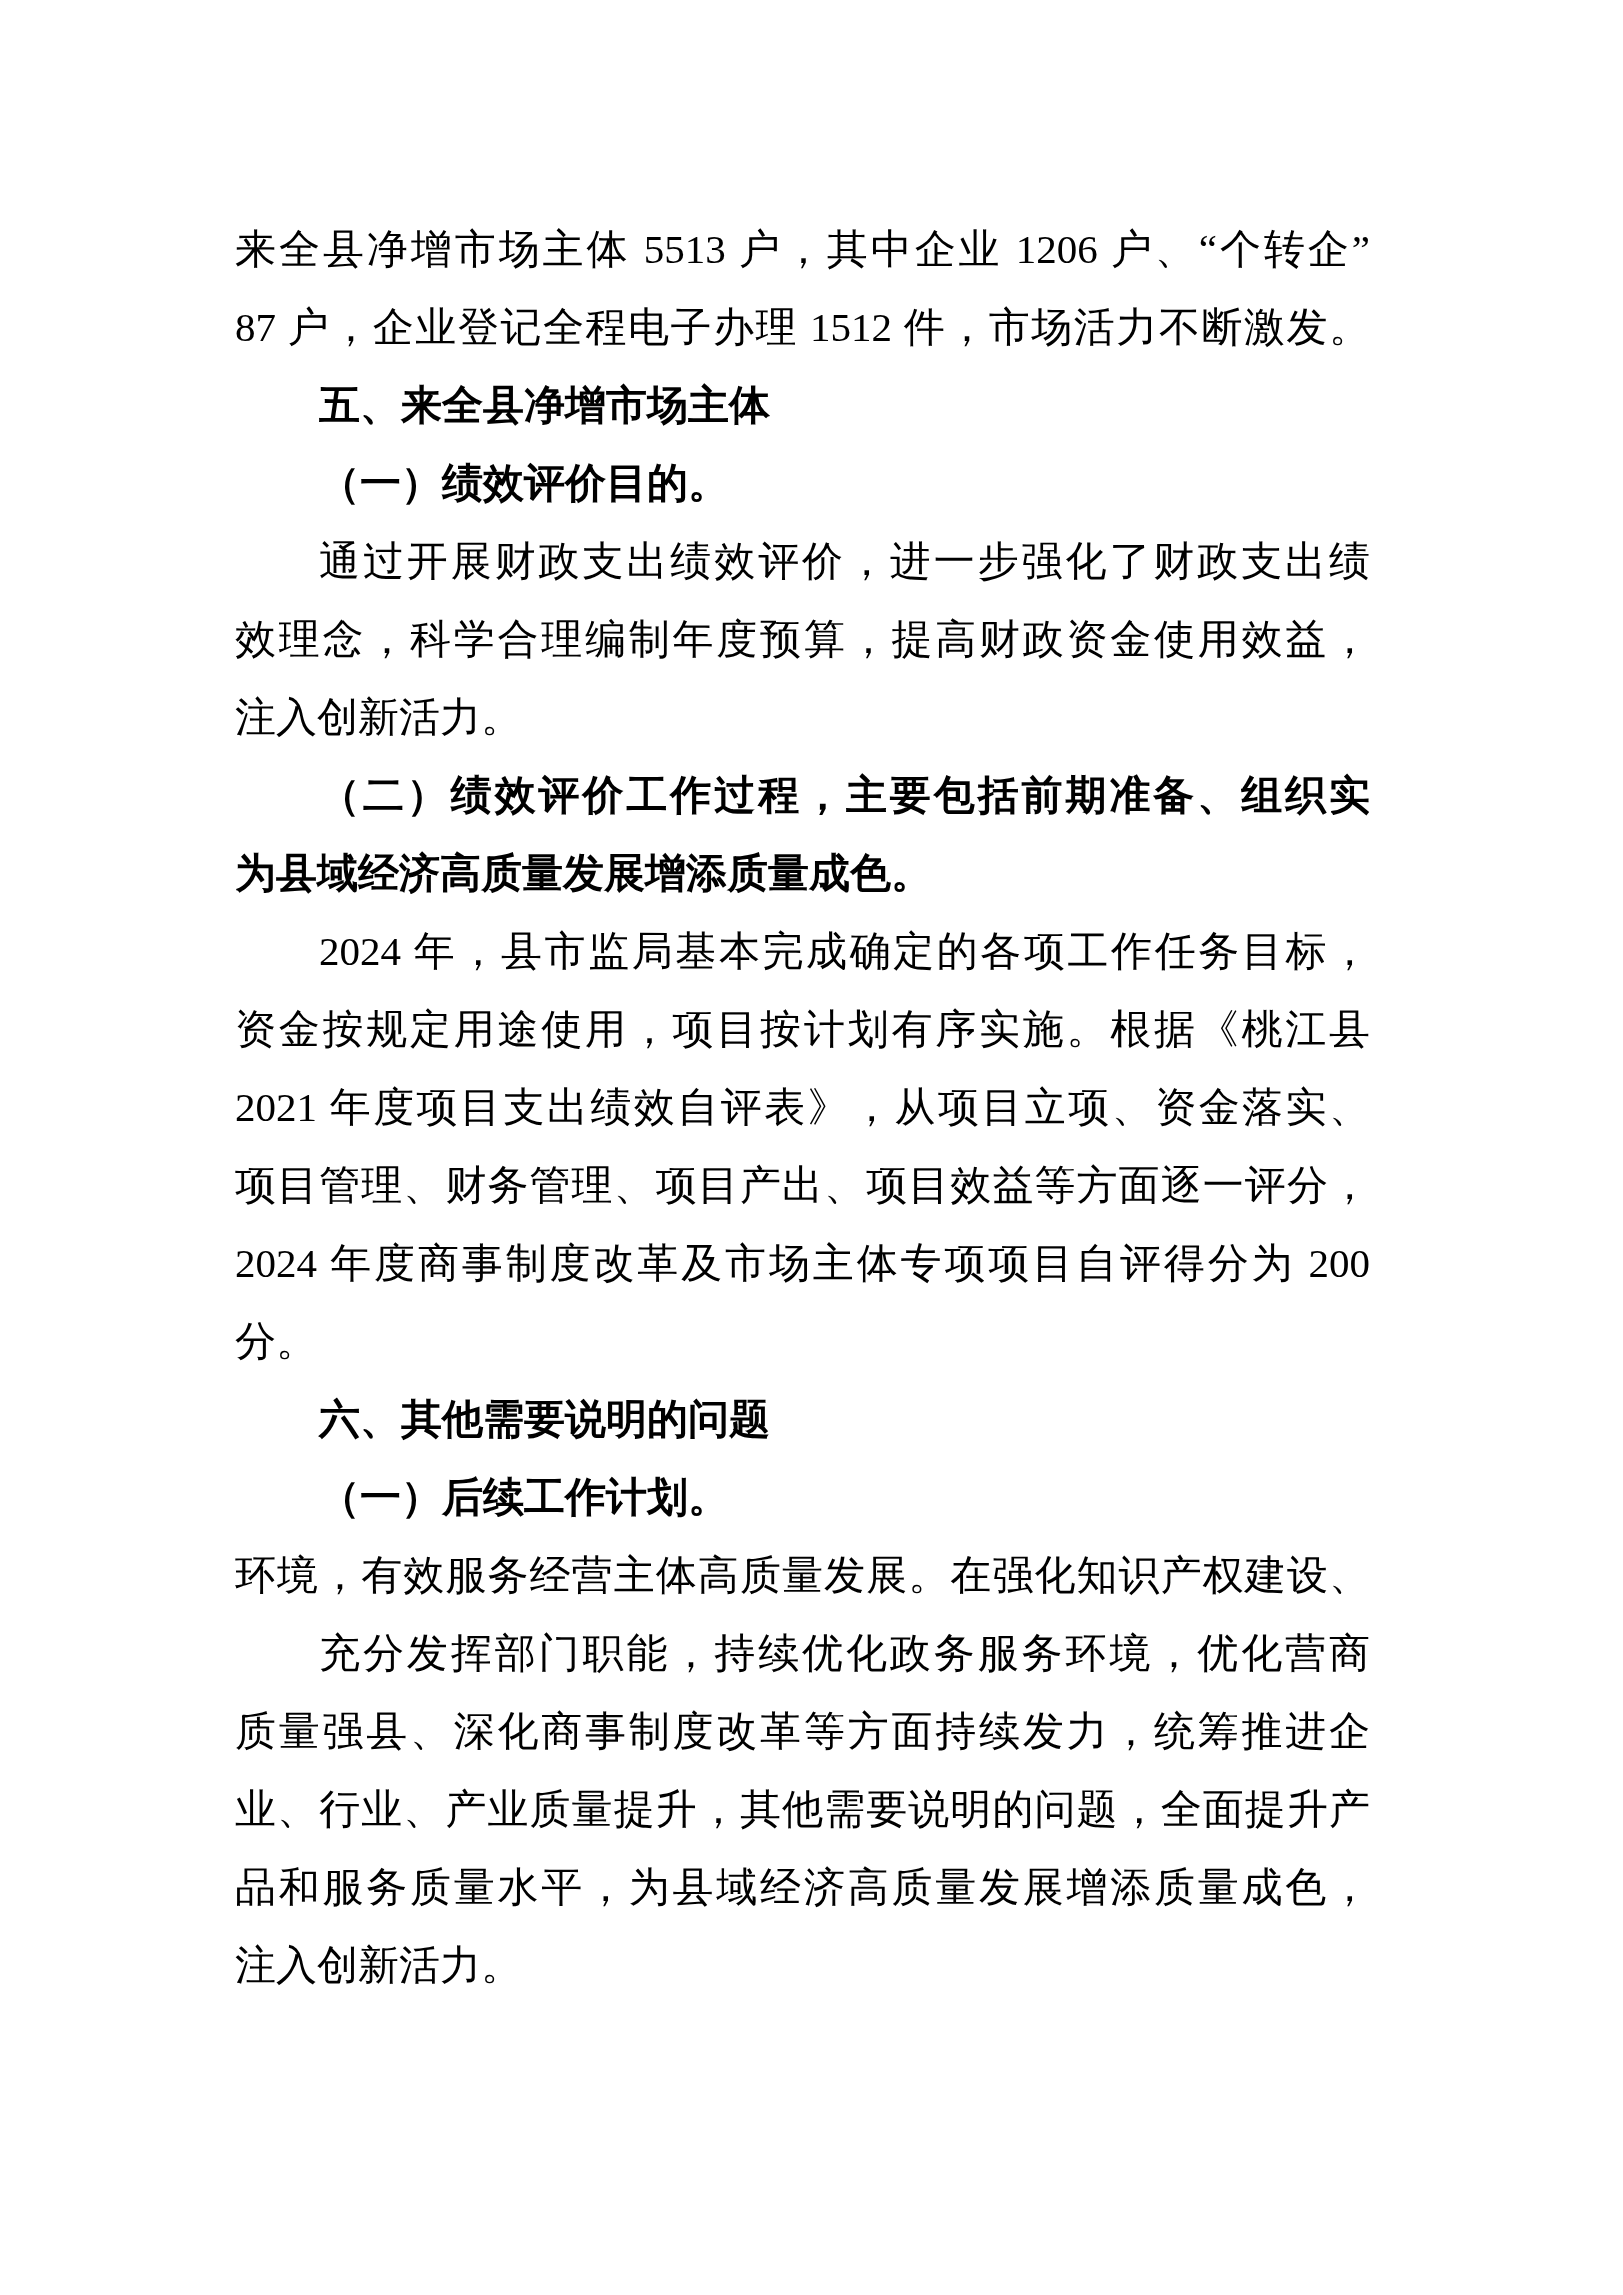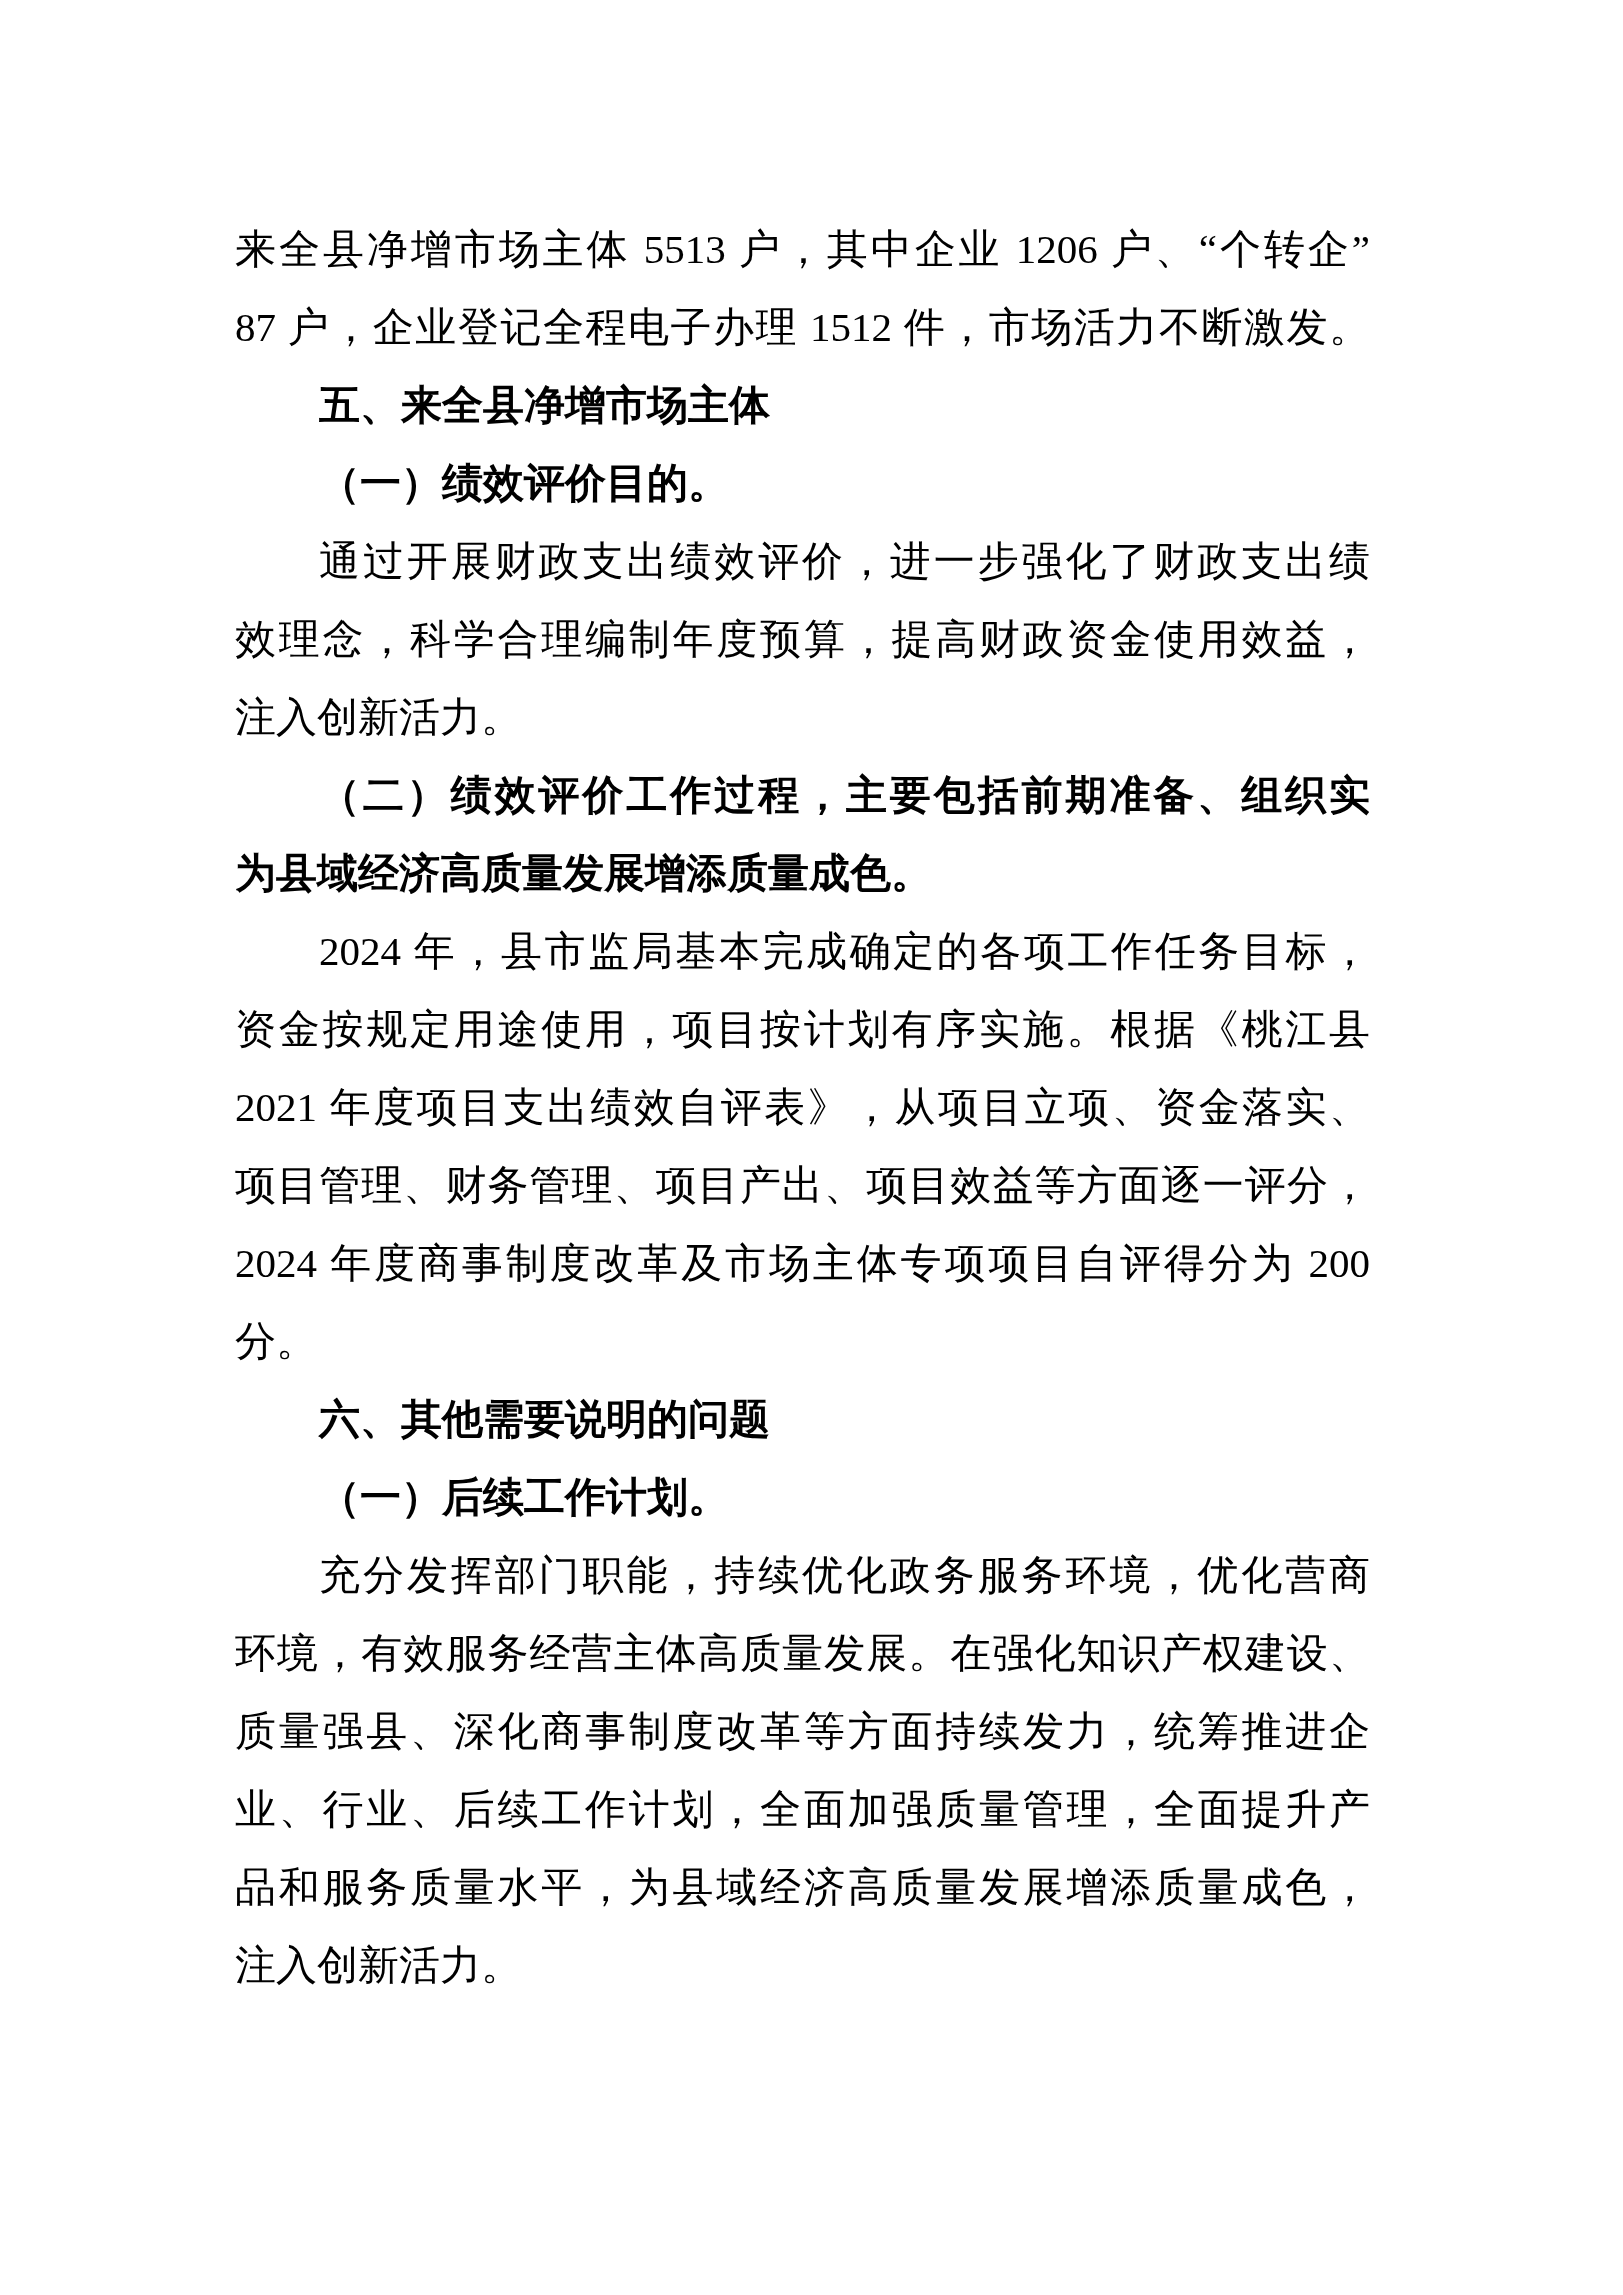--- a/index.html
+++ b/index.html
@@ -60,21 +60,21 @@
       <div class="line heading2 indent justify">（二）绩效评价工作过程，主要包括前期准备、组织实</div>
       <div class="line heading2">为县域经济高质量发展增添质量成色。</div>
       <div class="line indent justify">2024 年，县市监局基本完成确定的各项工作任务目标，</div>
       <div class="line justify">资金按规定用途使用，项目按计划有序实施。根据《桃江县</div>
       <div class="line justify">2021 年度项目支出绩效自评表》，从项目立项、资金落实、</div>
       <div class="line justify">项目管理、财务管理、项目产出、项目效益等方面逐一评分，</div>
       <div class="line justify">2024 年度商事制度改革及市场主体专项项目自评得分为 200</div>
       <div class="line">分。</div>
       <div class="line heading1 indent">六、其他需要说明的问题</div>
       <div class="line heading2 indent">（一）后续工作计划。</div>
+      <div class="line justify">环境，有效服务经营主体高质量发展。在强化知识产权建设、</div>
       <div class="line indent justify">充分发挥部门职能，持续优化政务服务环境，优化营商</div>
-      <div class="line justify">环境，有效服务经营主体高质量发展。在强化知识产权建设、</div>
       <div class="line justify">质量强县、深化商事制度改革等方面持续发力，统筹推进企</div>
-      <div class="line justify">业、行业、后续工作计划，全面加强质量管理，全面提升产</div>
+      <div class="line justify">业、行业、产业质量提升，其他需要说明的问题，全面提升产</div>
       <div class="line justify">品和服务质量水平，为县域经济高质量发展增添质量成色，</div>
       <div class="line">注入创新活力。</div>
     </div>
 </div>
 
 
 </body></html>

